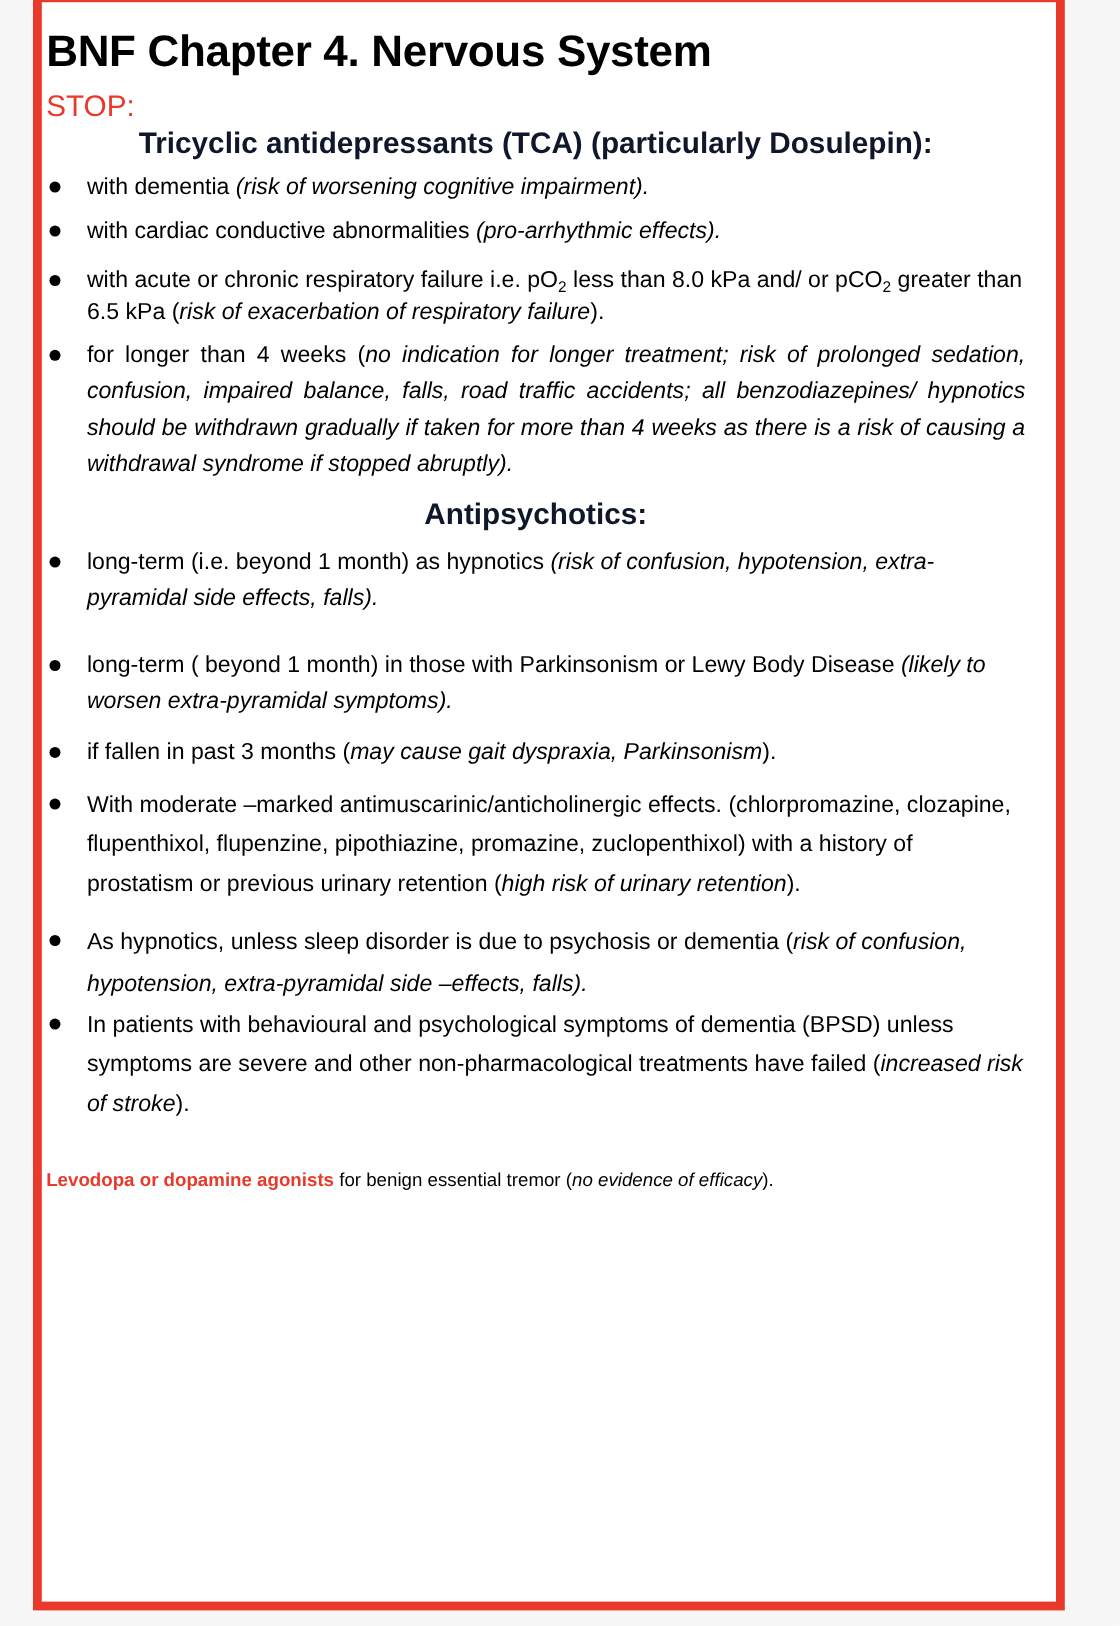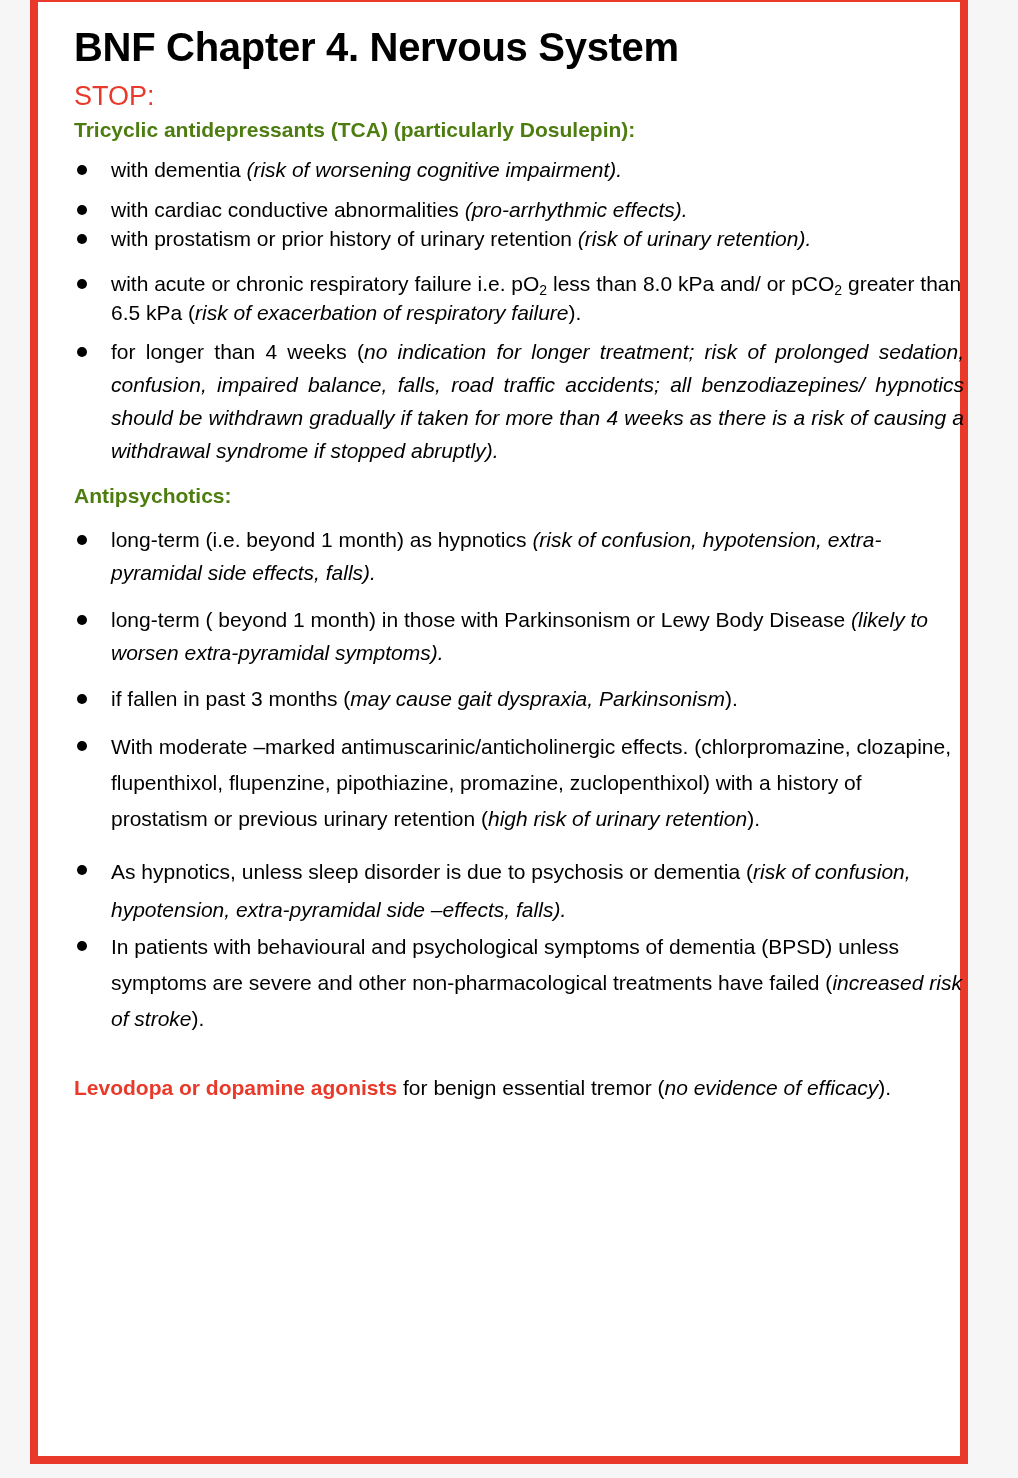--- a/index.html
+++ b/index.html
@@ -10,73 +10,73 @@
       color: #000;
       position: relative;
     }
     .frame {
       position: absolute;
       left: 30px; top: -6px;
       width: 922px; height: 1454px;
       border: 8px solid #e8392a;
       background: #ffffff;
     }
-    .content { position: absolute; left: 36px; top: 22px; width: 890px; }
+    .content { position: absolute; left: 4px; top: 22px; width: 890px; }
     .title {
       font-size: 40px; font-weight: bold; letter-spacing: -0.3px;
       margin: 0; line-height: 46px;
     }
     .stop {
       color: #e8392a; font-weight: normal; font-size: 27px;
       margin-top: 10px; line-height: 32px;
     }
     .group {
-      color: #4d7c0f; font-weight: bold; font-size: 21px;
+      color: #0f172a; font-weight: bold; font-size: 27px;
       line-height: 26px;
+      text-align: center;
     }
     ul { list-style: none; margin: 0; padding: 0; }
     li {
       position: relative; padding-left: 37px;
       font-size: 21px; line-height: 29px;
     }
     li .bullet {
       position: absolute; left: 3px; top: 10px;
       width: 10px; height: 10px; border-radius: 50%; background: #000;
     }
     li.loose { line-height: 33px; }
     li.loose .bullet { top: 12px; }
     li.justify { text-align: justify; }
     i { font-style: italic; }
     sub { font-size: 14px; vertical-align: -4px; line-height: 0; }
-    .levo { font-size: 21px; line-height: 33px; }
+    .levo { font-size: 17px; line-height: 33px; }
     .levo b { color: #e8392a; }
   </style>
 </head>
 <body>
 
 <div class="frame">
   <div class="content">
     <h1 class="title">BNF Chapter 4. Nervous System</h1>
     <div class="stop">STOP:</div>
 
     <div class="group" style="margin-top:5px;">Tricyclic antidepressants (TCA)  (particularly Dosulepin):</div>
     <ul style="margin-top:12px;">
       <li style="margin-bottom:11px;"><span class="bullet"></span><span>with dementia </span><i>(risk of worsening cognitive impairment).</i></li>
       <li style=""><span class="bullet"></span><span>with cardiac conductive abnormalities </span><i>(pro-arrhythmic effects).</i></li>
-      <li><span class="bullet"></span><span>with prostatism or prior history of urinary retention </span><i>(risk of urinary retention).</i></li>
     </ul>
 
     <ul style="margin-top:16px;">
       <li style="margin-bottom:8px;"><span class="bullet"></span><span>with acute or chronic respiratory failure i.e. pO</span><sub>2</sub><span> less than 8.0 kPa and/ or pCO</span><sub>2</sub><span> greater than 6.5 kPa (</span><i>risk of exacerbation of respiratory failure</i><span>).</span></li>
       <li class="loose justify"><span class="bullet"></span><span>for longer than 4 weeks (</span><i>no indication for longer treatment; risk of prolonged sedation, confusion, impaired balance, falls, road traffic accidents; all benzodiazepines/ hypnotics should be withdrawn gradually if taken for more than  4  weeks as there is a risk of causing a withdrawal syndrome if stopped abruptly).</i></li>
     </ul>
 
     <div class="group" style="margin-top:16px;">Antipsychotics:</div>
     <ul style="margin-top:14px;">
-      <li class="loose" style="margin-bottom:14px;"><span class="bullet"></span><span>long-term (i.e. beyond 1 month)  as hypnotics </span><i>(risk of confusion, hypotension, extra-pyramidal side effects, falls).</i></li>
+      <li class="loose" style="margin-bottom:28px;"><span class="bullet"></span><span>long-term (i.e. beyond 1 month)  as hypnotics </span><i>(risk of confusion, hypotension, extra-pyramidal side effects, falls).</i></li>
       <li class="loose" style="margin-bottom:13px;"><span class="bullet"></span><span>long-term  ( beyond 1 month) in those with Parkinsonism  or Lewy Body Disease </span><i>(likely to worsen extra-pyramidal symptoms).</i></li>
       <li class="loose" style="margin-bottom:14px;"><span class="bullet"></span><span>if fallen in past 3 months (</span><i>may cause gait dyspraxia, Parkinsonism</i><span>).</span></li>
       <li class="loose" style="margin-bottom:16px; line-height:36px;"><span class="bullet"></span><span>With moderate –marked antimuscarinic/anticholinergic effects. (chlorpromazine, clozapine, flupenthixol, flupenzine, pipothiazine, promazine, zuclopenthixol) with a history of prostatism or previous urinary retention (</span><i>high risk of urinary retention</i><span>).</span></li>
       <li class="loose" style="line-height:38px;"><span class="bullet"></span><span>As hypnotics, unless sleep disorder is due to psychosis or dementia (</span><i>risk of confusion, hypotension, extra-pyramidal side –effects, falls).</i></li>
       <li class="loose" style="margin-bottom:14px; line-height:36px;"><span class="bullet"></span><span>In patients with behavioural and psychological symptoms of dementia (BPSD) unless symptoms are severe and other non-pharmacological treatments have failed (</span><i>increased risk of stroke</i><span>).</span></li>
     </ul>
 
     <div class="levo" style="margin-top:34px;"><b>Levodopa or dopamine agonists</b><span> for benign essential tremor (</span><i>no evidence of efficacy</i><span>).</span></div>
   </div>
 </div>

